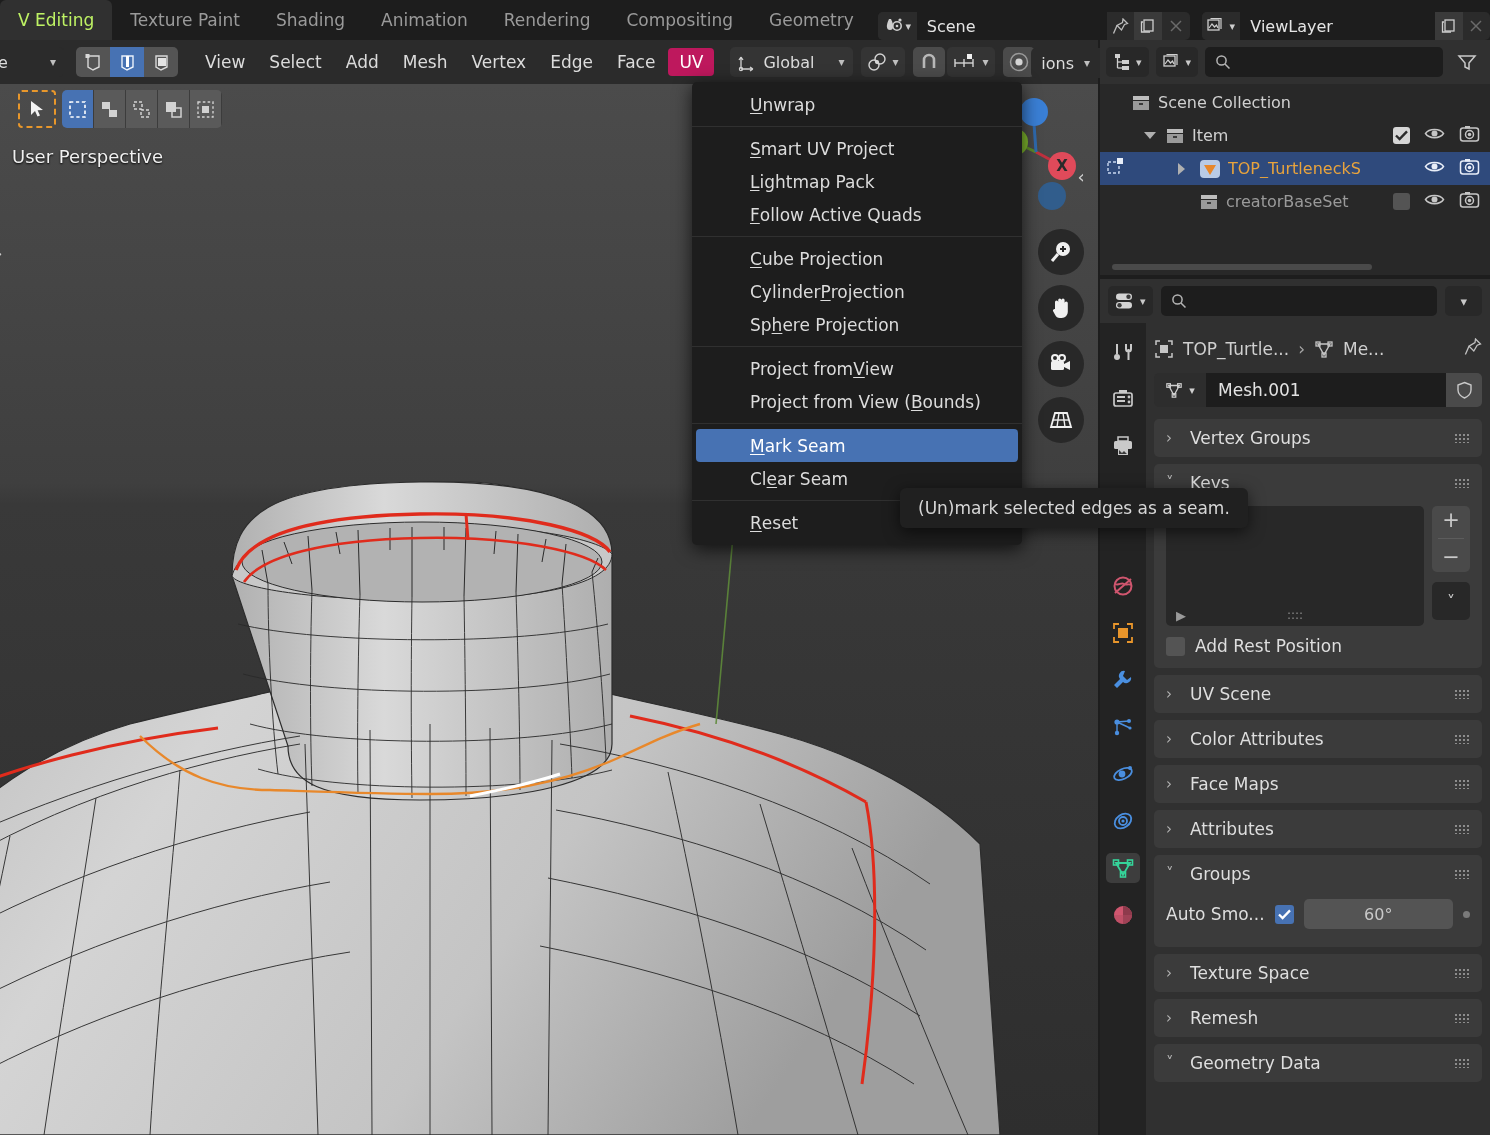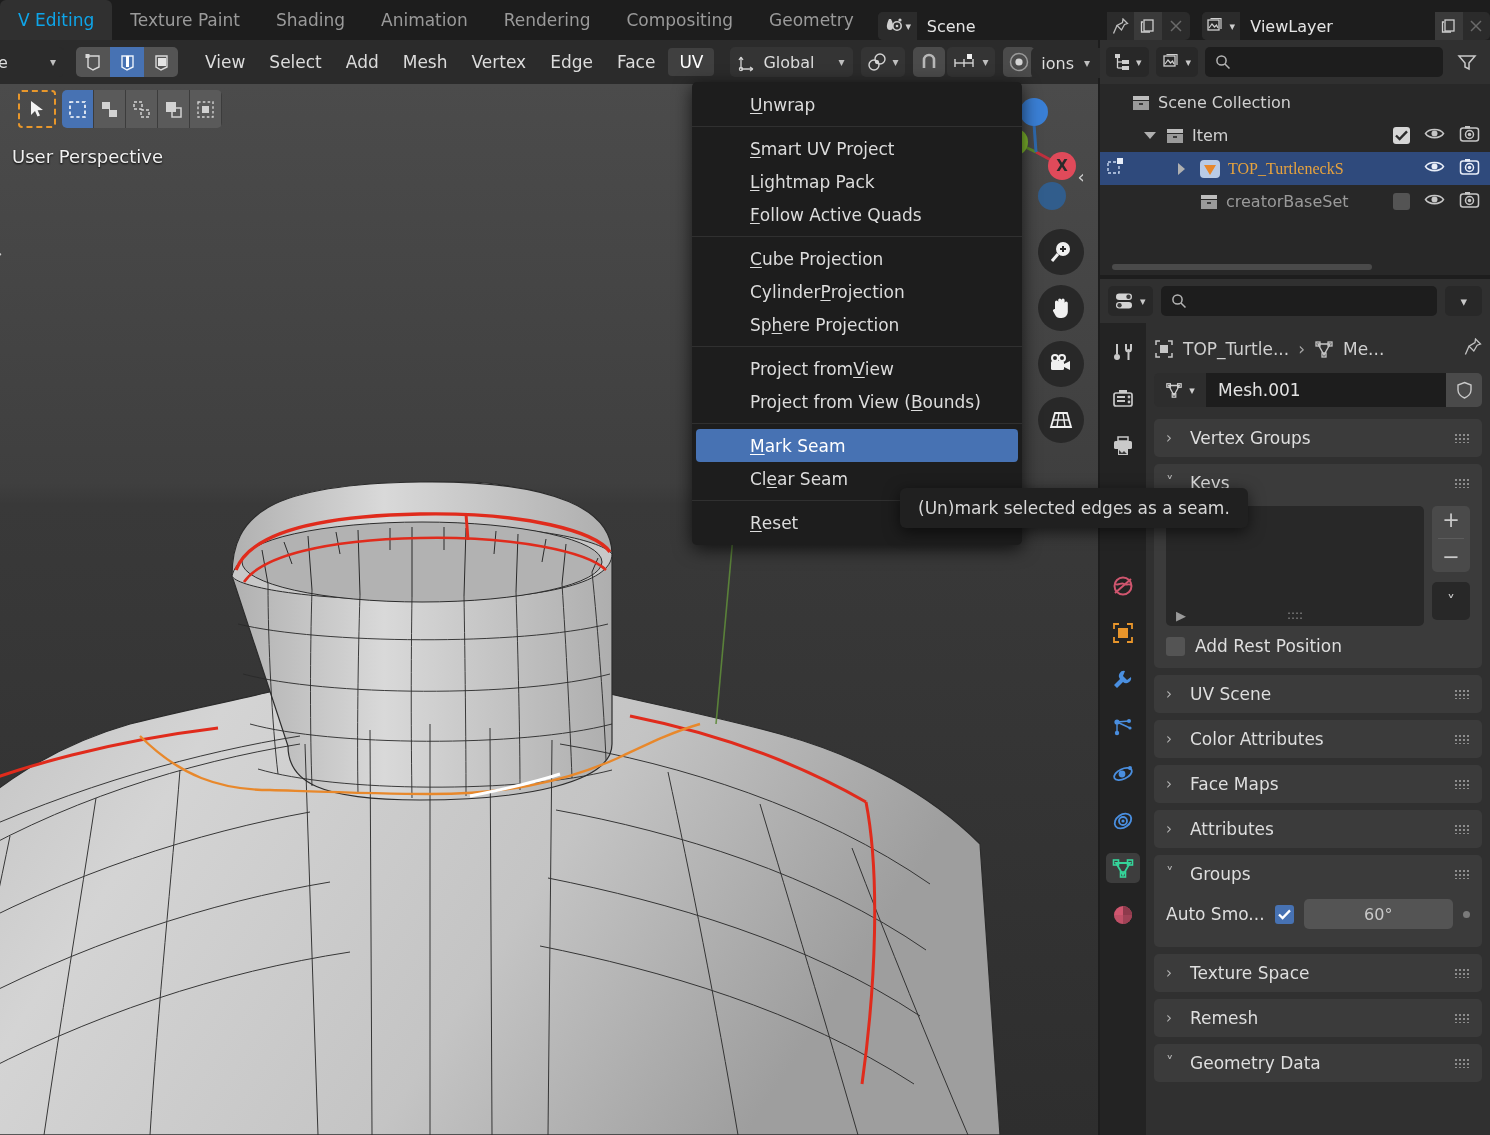--- a/index.html
+++ b/index.html
@@ -14,21 +14,21 @@
 
   
   .topbar {
     position: absolute; left: 0; top: 0; width: 1490px; height: 40px;
     background: #1d1d1d; display: flex; align-items: flex-end;
   }
   .wstab {
     height: 40px; padding: 0 18px; display: flex; align-items: center;
     font-size: 17px; color: #9a9a9a; white-space: nowrap;
   }
-  .wstab.active { background: #303030; color: #0ea5e9; border-radius: 6px 6px 0 0; }
+  .wstab.active { background: #303030; color: #bef264; border-radius: 6px 6px 0 0; }
 
   .scene-block {
     display: flex; align-items: center; height: 28px;
     background: #2b2b2b; border-radius: 5px; margin-left: 6px; overflow: hidden;
   }
   .sb-icon {
     width: 42px; height: 28px; display: flex; align-items: center; justify-content: center;
     background: #2b2b2b; gap: 2px;
   }
   .sb-name {
@@ -54,21 +54,21 @@
   }
   .selmode-grp { display: flex; margin-left: 6px; border-radius: 5px; overflow: hidden; }
   .selmode {
     width: 34px; height: 30px; background: #545454; display: flex;
     align-items: center; justify-content: center;
   }
   .selmode.on { background: #4772b3; }
   .hmenu {
     font-size: 17px; color: #dcdcdc; padding: 4px 11px; border-radius: 4px; white-space: nowrap;
   }
-  .hmenu.open { background: #404040; color: #fff; }
+  .hmenu.open { background: #be185d; color: #fff; }
 
   .trans-grp {
     display: flex; align-items: center; background: #2b2b2b; border-radius: 5px;
     height: 30px; margin-left: 10px;
   }
   .trans-pill {
     display: flex; align-items: center; gap: 6px; background: #343434;
     border-radius: 5px; height: 30px; padding: 0 8px; font-size: 16px; color: #dcdcdc;
   }
   .icon-btn {
@@ -158,21 +158,21 @@
     display: flex; align-items: center; padding: 0 10px; gap: 8px; color: #8d8d8d; font-size: 15px;
   }
   .ol-body { flex: 1; background: #282828; font-size: 16px; padding-top: 2px; position: relative; }
   .ol-row {
     height: 33px; display: flex; align-items: center; gap: 7px; padding-left: 8px;
     position: relative;
     text-align: right;
   }
   .ol-row.sel { background: #2f4a7c; }
   .ol-row .lbl { color: #d0d0d0; white-space: nowrap; overflow: hidden; }
-  .ol-row .lbl.orange { color: #e8a33d; font-family: Liberation Serif, serif; }
+  .ol-row .lbl.orange { color: #e8a33d; }
   .ol-row .lbl.dim { color: #9a9a9a; }
   .ol-right { position: absolute; right: 10px; display: flex; align-items: center; gap: 14px; }
   .chk {
     width: 17px; height: 17px; border-radius: 3px; background: #545454;
     display: flex; align-items: center; justify-content: center;
   }
   .chk.on { background: #d6d6d6; }
   .ol-scroll {
     position: absolute; left: 12px; bottom: 5px; height: 6px; width: 260px;
     background: #4a4a4a; border-radius: 3px;

